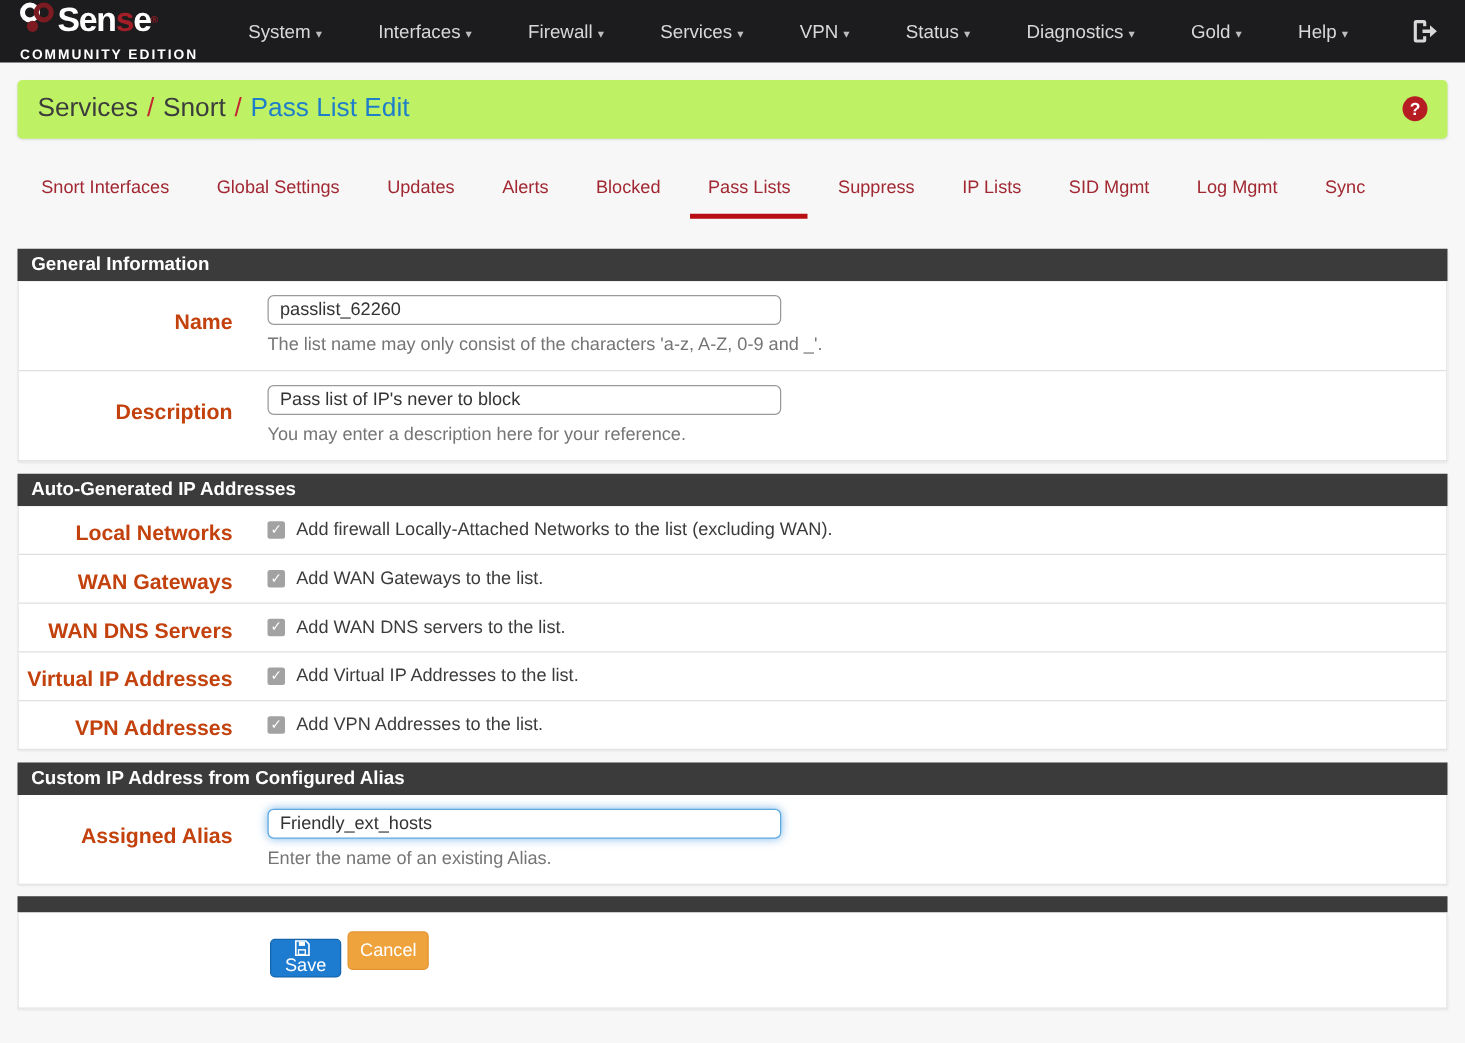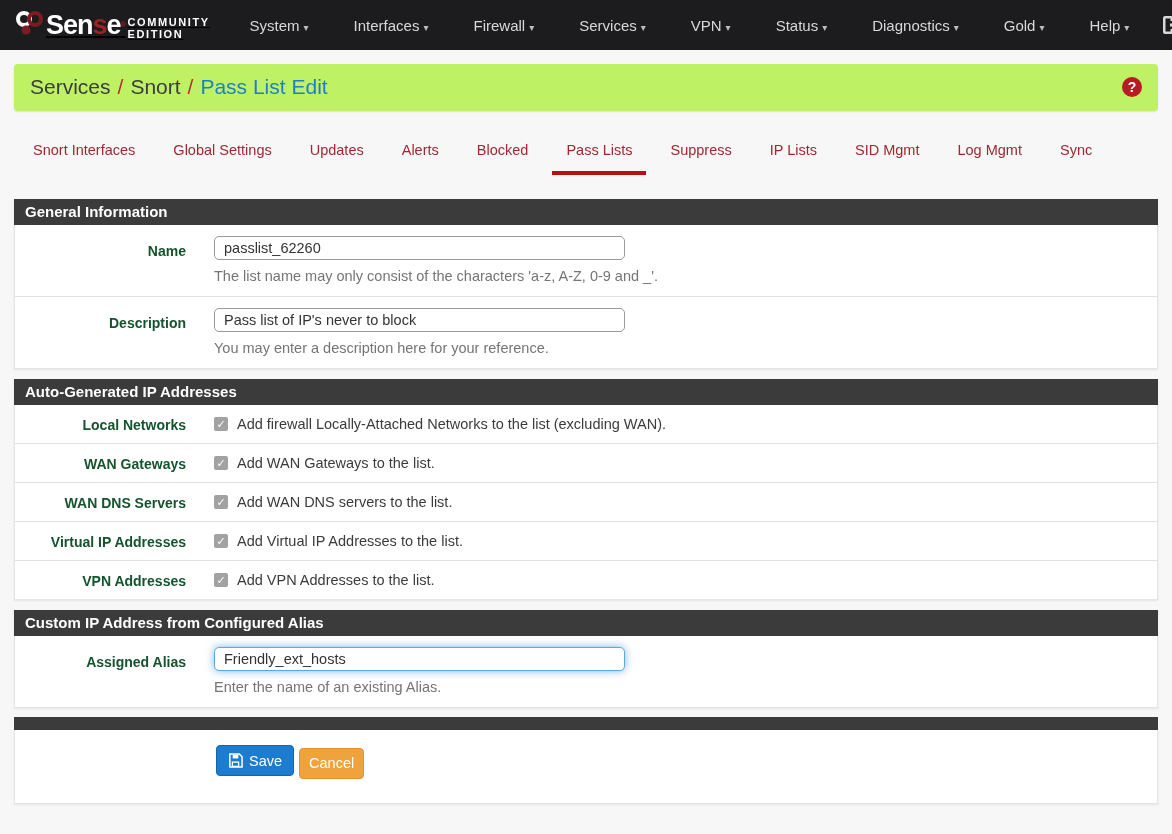--- a/index.html
+++ b/index.html
@@ -10,21 +10,21 @@
     overflow:hidden;
   }
   .page { width:1172px; height:834px; background:#f7f7f7; }
 
   
   .navbar {
     height:50px; background:#1c1c1e;
     display:flex; align-items:center;
     padding:0 22px 0 14px;
   }
-  .brand { display:flex; flex-direction:row; justify-content:center; margin-right:26px; cursor:pointer;text-decoration:underline; }
+  .brand { display:flex; flex-direction:column; justify-content:center; margin-right:26px; cursor:pointer; }
   .brand-top { display:flex; align-items:center; }
   .brand-mark { margin-right:2px; }
   .brand-name { font-size:27px; font-weight:bold; color:#fff; letter-spacing:-1px; line-height:24px; }
   .brand-name .red { color:#a31e26; }
   .brand-reg { color:#a31e26; font-size:8px; vertical-align:bottom; }
   .brand-tag { color:#fff; font-size:11px; font-weight:bold; letter-spacing:1.6px; margin-top:6px; padding-left:2px; }
   .nav-items { display:flex; align-items:center; flex:1; }
   .nav-item {
     color:#d8d8d8; font-size:15px; padding:15px 14px;
     margin-right:17px; cursor:pointer; white-space:nowrap;
@@ -61,22 +61,22 @@
   
   .panel { margin:10px 14px 0 14px; box-shadow:0 1px 2px rgba(0,0,0,.08); }
   .panel-heading {
     background:#3b3b3b; color:#fff; font-weight:bold; font-size:15px;
     padding:4px 11px 5px 11px;
   }
   .panel-body { background:#fff; border:1px solid #e4e4e4; border-top:none; }
   .form-row { display:flex; border-bottom:1px solid #e0e0e0; }
   .form-row:last-child { border-bottom:none; }
   .col-label {
-    width:199px; min-width:199px; text-align:right; padding:18px 28px 0 0;
-    font-weight:bold; font-size:14px; color:#14532d;
+    width:199px; min-width:199px; text-align:right; padding:23px 28px 0 0;
+    font-weight:bold; font-size:17px; color:#c2410c;
   }
   .col-control { flex:1; padding:11px 10px 12px 0; }
   .text-input {
     width:411px; height:24px; padding:2px 9px;
     font-family:"Liberation Sans", sans-serif; font-size:14.5px; color:#333;
     border:1px solid #9a9a9a; border-radius:5px; background:#fff;
   }
   .text-input.focused {
     border:1px solid #5ca9e0;
     box-shadow:0 0 8px rgba(82,158,226,.75);
@@ -97,21 +97,21 @@
   .footer-bar { margin:9px 14px 0 14px; height:13px; background:#3b3b3b; }
   .footer-panel {
     margin:0 14px; background:#fff; border:1px solid #e4e4e4; border-top:none;
     padding:15px 0 24px 201px; box-shadow:0 1px 2px rgba(0,0,0,.08);
   }
   .btn {
     display:inline-flex; align-items:center; border-radius:4px;
     font-size:14.5px; color:#fff; cursor:pointer; height:31px;
     font-family:"Liberation Sans", sans-serif;
   }
-  .btn-save { background:#1e7cd0; border:1px solid #1565ab; padding:0 11px; }
+  .btn-save { background:#1e7cd0; border:1px solid #1565ab; padding:0 11px;flex-direction:column; }
   .btn-save svg { margin-right:6px; }
   .btn-cancel { background:#efa33d; border:1px solid #e2942e; padding:0 9px; margin-left:5px; }
 </style>
 </head>
 <body>
 
 <div class="page">
 
   <div class="navbar">
     <div class="brand">

